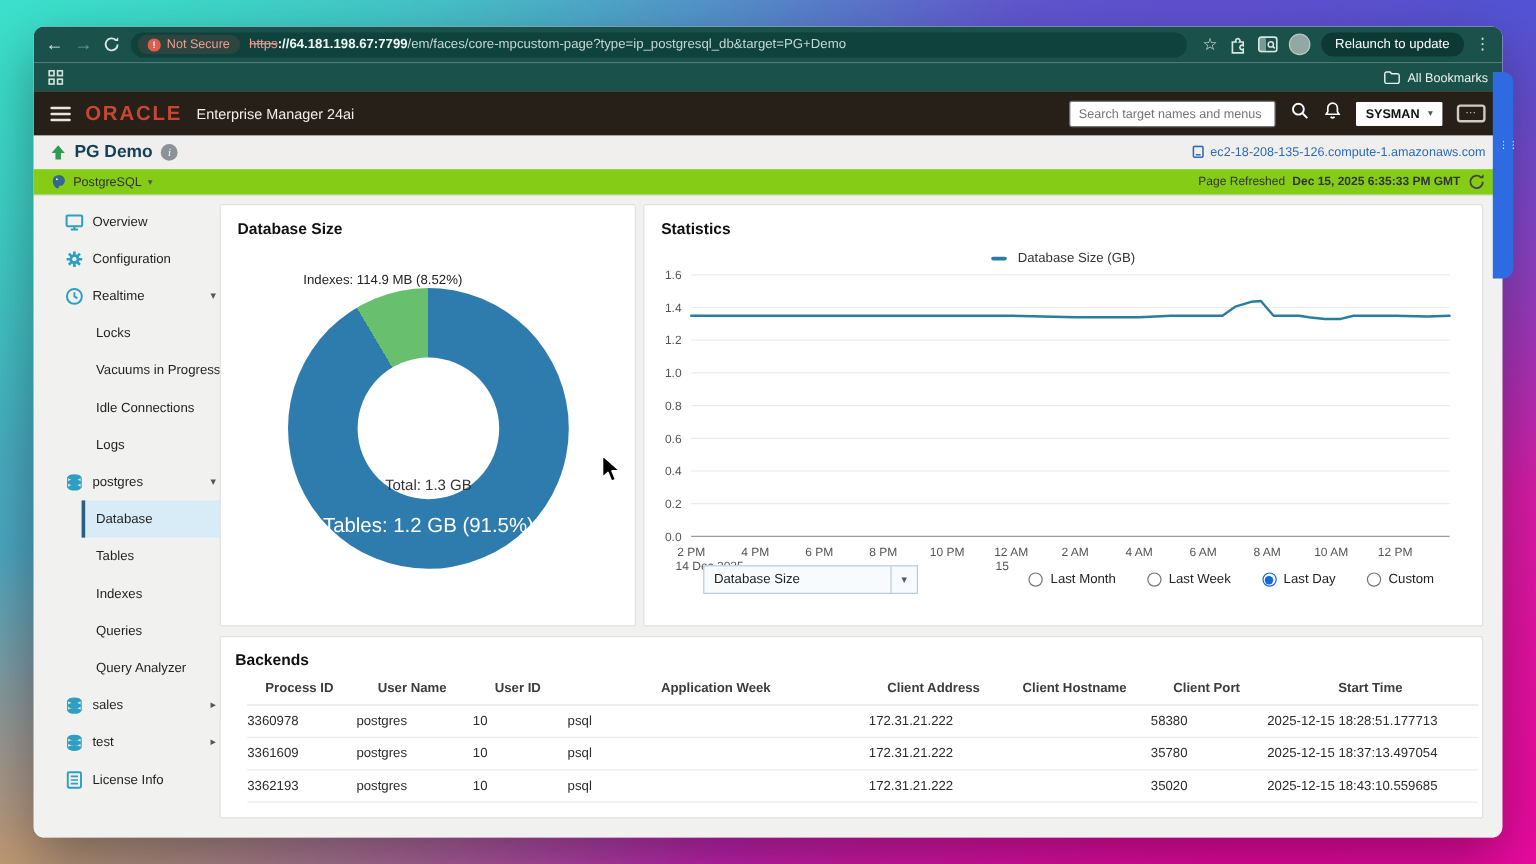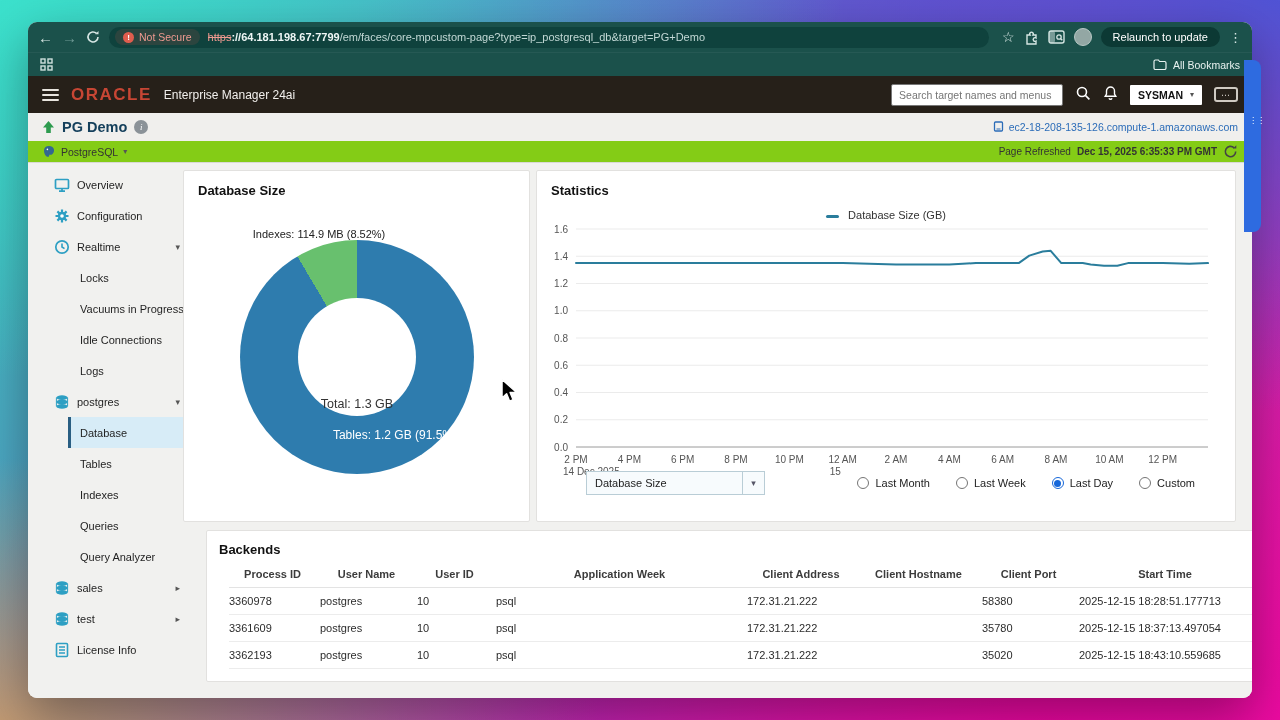--- a/index.html
+++ b/index.html
@@ -86,40 +86,40 @@
   .card-title { font-size:13px; font-weight:bold; color:#111; padding:12px 14px 0; }
 
   .db-card { left:155px; top:7px; width:347px; height:352px; }
   .donut { position:absolute; left:56px; top:69px; width:234px; height:234px; border-radius:50%; }
   .hole { position:absolute; left:50%; top:50%; width:118px; height:118px; margin:-59px 0 0 -59px;
     background:#fff; border-radius:50%; }
   .donut-center { position:absolute; left:73px; top:180px; width:200px; text-align:center;
     font-size:12.5px; color:#333;margin-top:46px; }
   .lbl-indexes { position:absolute; left:30px; top:57px; width:210px; text-align:center;
     font-size:11px; color:#222; }
-  .lbl-tables { position:absolute; left:73px; top:257px; width:200px; text-align:right;
-    font-size:12px; color:#fff; }
+  .lbl-tables { position:absolute; left:73px; top:257px; width:200px; text-align:center;
+    font-size:17px; color:#fff; }
 
   .stats-card { left:508px; top:7px; width:700px; height:352px; }
   .legend { position:absolute; top:38px; left:0; width:100%; text-align:center; font-size:11px; color:#333; }
   .legend .dash { display:inline-block; width:13px; height:3px; border-radius:2px;
     vertical-align:middle; margin-right:6px; }
   .chart-svg { position:absolute; left:0; top:48px; }
   .controls { position:absolute; left:14px; right:14px; top:300px; display:flex; align-items:center; }
   .ddl { display:flex; height:24px; border:1px solid #b9cdd6; background:#f7fbfd; margin-left:35px; }
   .ddl-text { width:155px; display:flex; align-items:center; padding:0 8px; font-size:11px; color:#222; }
   .ddl-btn { width:22px; border-left:1px solid #b9cdd6; display:flex; align-items:center;
     justify-content:center; font-size:9px; color:#556; }
   .radios { margin-left:auto; margin-right:26px; display:flex; gap:26px; }
   .radio-item { display:flex; align-items:center; gap:6px; font-size:11px; color:#222; }
   .rdot { width:12px; height:12px; border:1.5px solid #757575; border-radius:50%; position:relative; flex:none; }
   .rdot.sel { border-color:#1667d9; }
   .rdot.sel::after { content:''; position:absolute; inset:1.5px; background:#1667d9; border-radius:50%; }
 
-  .backends-card { left:155px; top:367px; width:1053px; height:152px; overflow:hidden;margin-left:23px; }
+  .backends-card { left:155px; top:367px; width:1053px; height:152px; overflow:hidden; }
   .backends-card .card-title { padding:11px 14px 4px 12px; }
   .btable-wrap { padding:0 10px 0 22px; }
   table { width:100%; border-collapse:collapse; table-layout:fixed; }
   th { text-align:center; font-size:11px; font-weight:bold; color:#3c3c3c; padding:7px 4px 7px 0;
     border-bottom:1px solid #e3e3e3; white-space:nowrap; overflow:hidden; }
   td { font-size:11px; color:#2c2c2c; padding:7px 4px 7px 0; border-bottom:1px solid #ececec;
     white-space:nowrap; overflow:hidden; }
   .cursor { position:absolute; left:472px; top:215px; z-index:50; }
 </style>
 </head>

